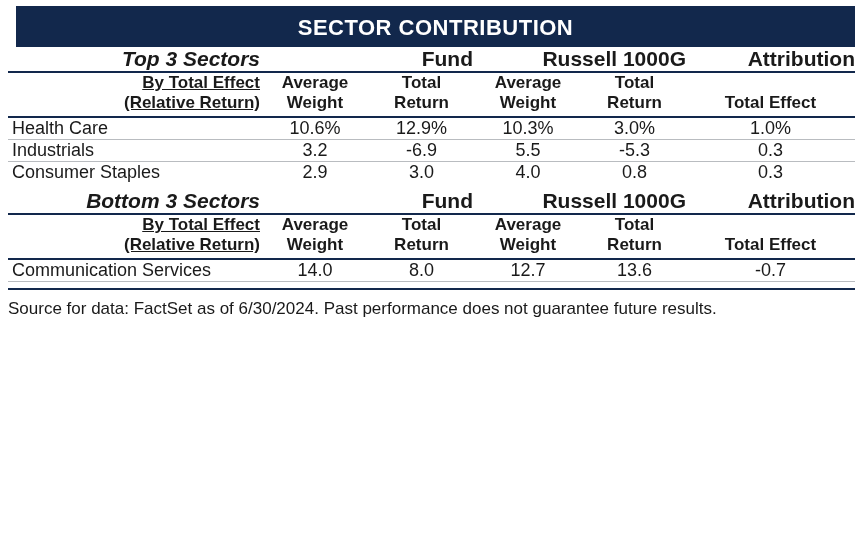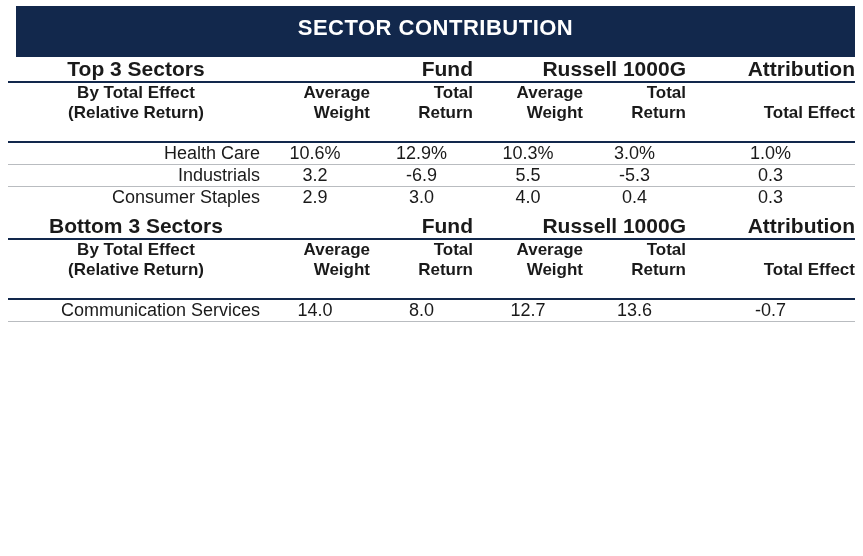--- a/index.html
+++ b/index.html
@@ -22,21 +22,21 @@
     box-sizing: border-box;
   }
   
   .title-bar {
     background: #12284c;
     color: #ffffff;
     text-align: center;
     font-weight: bold;
     font-size: 22px;
     letter-spacing: 0.5px;
-    padding: 9px 0 16px 0;
+    padding: 9px 0 6px 0;
     margin: 6px 8px 0 16px;
   }
   table.sector {
     border-collapse: collapse;
     width: calc(100% - 16px);
     margin: 0 8px;
     table-layout: fixed;
   }
   table.sector td {
     padding: 0;
@@ -51,54 +51,56 @@
   col.c-attr  { width: 169px; }
 
   
   .group-row td {
     font-weight: bold;
     font-size: 21px;
     padding: 6px 0 4px 0;
     border-bottom: 2px solid #12284c;
   }
   .group-row td.name {
-    text-align: center;
+    text-align: right;
     padding-left: 4px;
+    font-style: italic;
   }
   .group-row td.center2 {
     text-align: right;
   }
 
   
   .sub-row td {
     font-weight: bold;
     font-size: 17px;
     padding: 2px 0 0 0;
     line-height: 1.18;
   }
   .sub-row td.name {
+    text-align: right;
+    padding-left: 4px;
+    text-decoration: underline;
+  }
+  .sub-row td.center {
     text-align: center;
-    padding-left: 4px;
-  }
-  .sub-row td.center {
-    text-align: right;
   }
   .sub-row.last td {
     border-bottom: 2px solid #12284c;
-    padding-bottom: 18px;
+    padding-bottom: 3px;
   }
 
   
   .data-row td {
     font-size: 18px;
     padding: 6px 0 6px 0;
     border-bottom: 1px solid #b9bcc0;
   }
   .data-row td.name {
-    text-align: right;
+    text-align: left;
     padding-left: 4px;
   }
   .data-row td.num {
     text-align: center;
     margin-top: 32px;
   }
   .data-row.last-of-block td {
     border-bottom: none;
   }
 
@@ -180,21 +182,21 @@
         <td class="num">5.5</td>
         <td class="num">-5.3</td>
         <td class="num">0.3</td>
       </tr>
 
       <tr class="data-row last-of-block">
         <td class="name">Consumer Staples</td>
         <td class="num">2.9</td>
         <td class="num">3.0</td>
         <td class="num">4.0</td>
-        <td class="num">0.4</td>
+        <td class="num">0.8</td>
         <td class="num">0.3</td>
       </tr>
 
       <tr class="block-gap">
           <td colspan="6"></td>
         </tr>
 
       <tr class="group-row">
         <td class="name">Bottom 3 Sectors</td>
         <td class="center2" colspan="2">Fund</td>
@@ -228,14 +230,15 @@
         <td class="num">12.7</td>
         <td class="num">13.6</td>
         <td class="num">-0.7</td>
       </tr>
 
 
     </tbody>
   </table>
 
   <div class="spacer-before-foot"></div>
+  <div class="footnote">Source for data: FactSet as of 6/30/2024. Past performance does not guarantee future results.</div>
 
 </div>
 
 </body></html>

